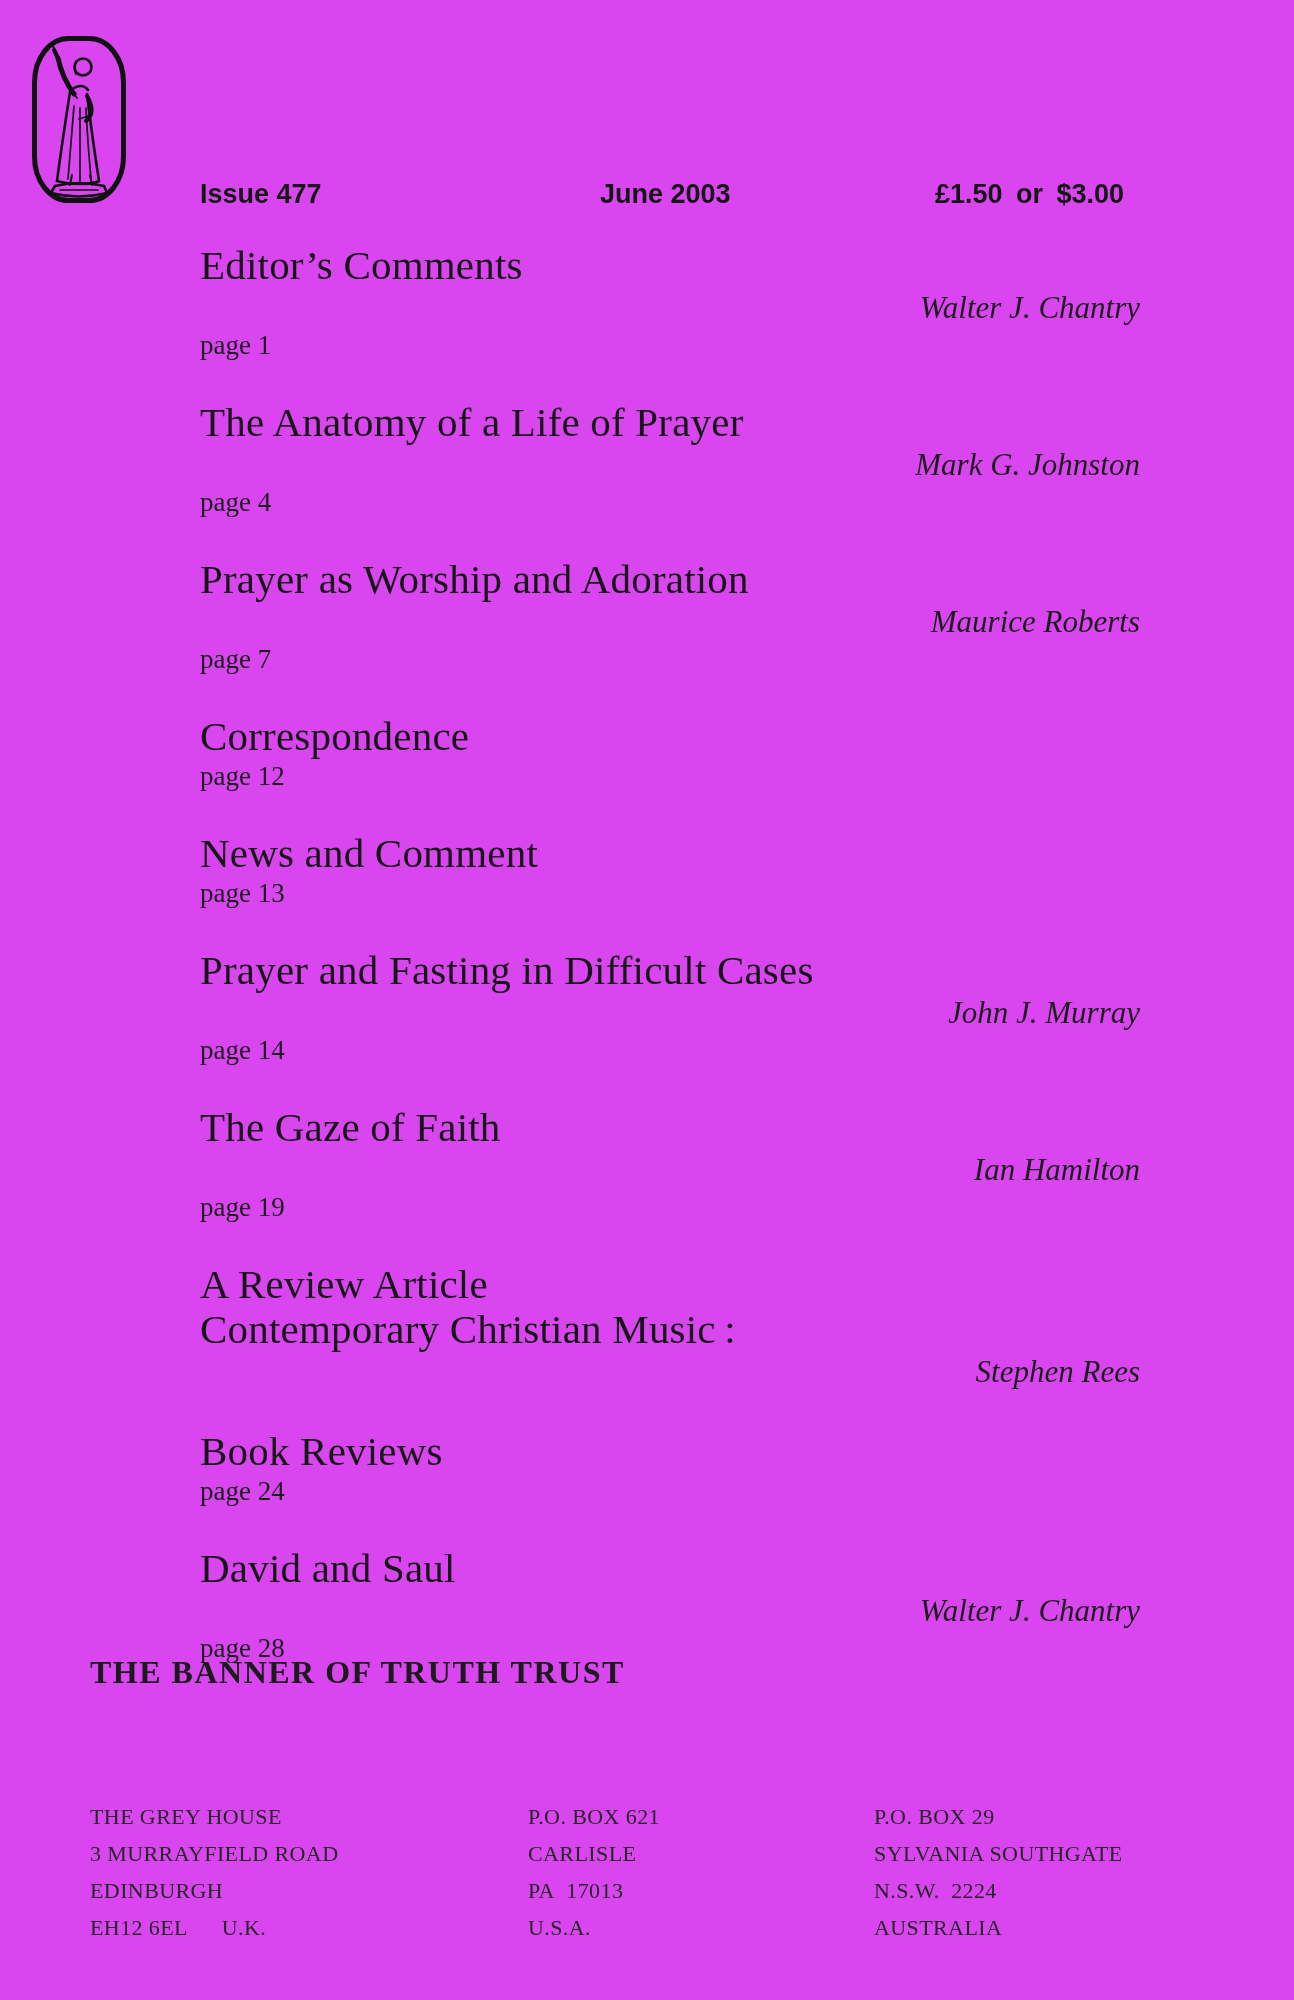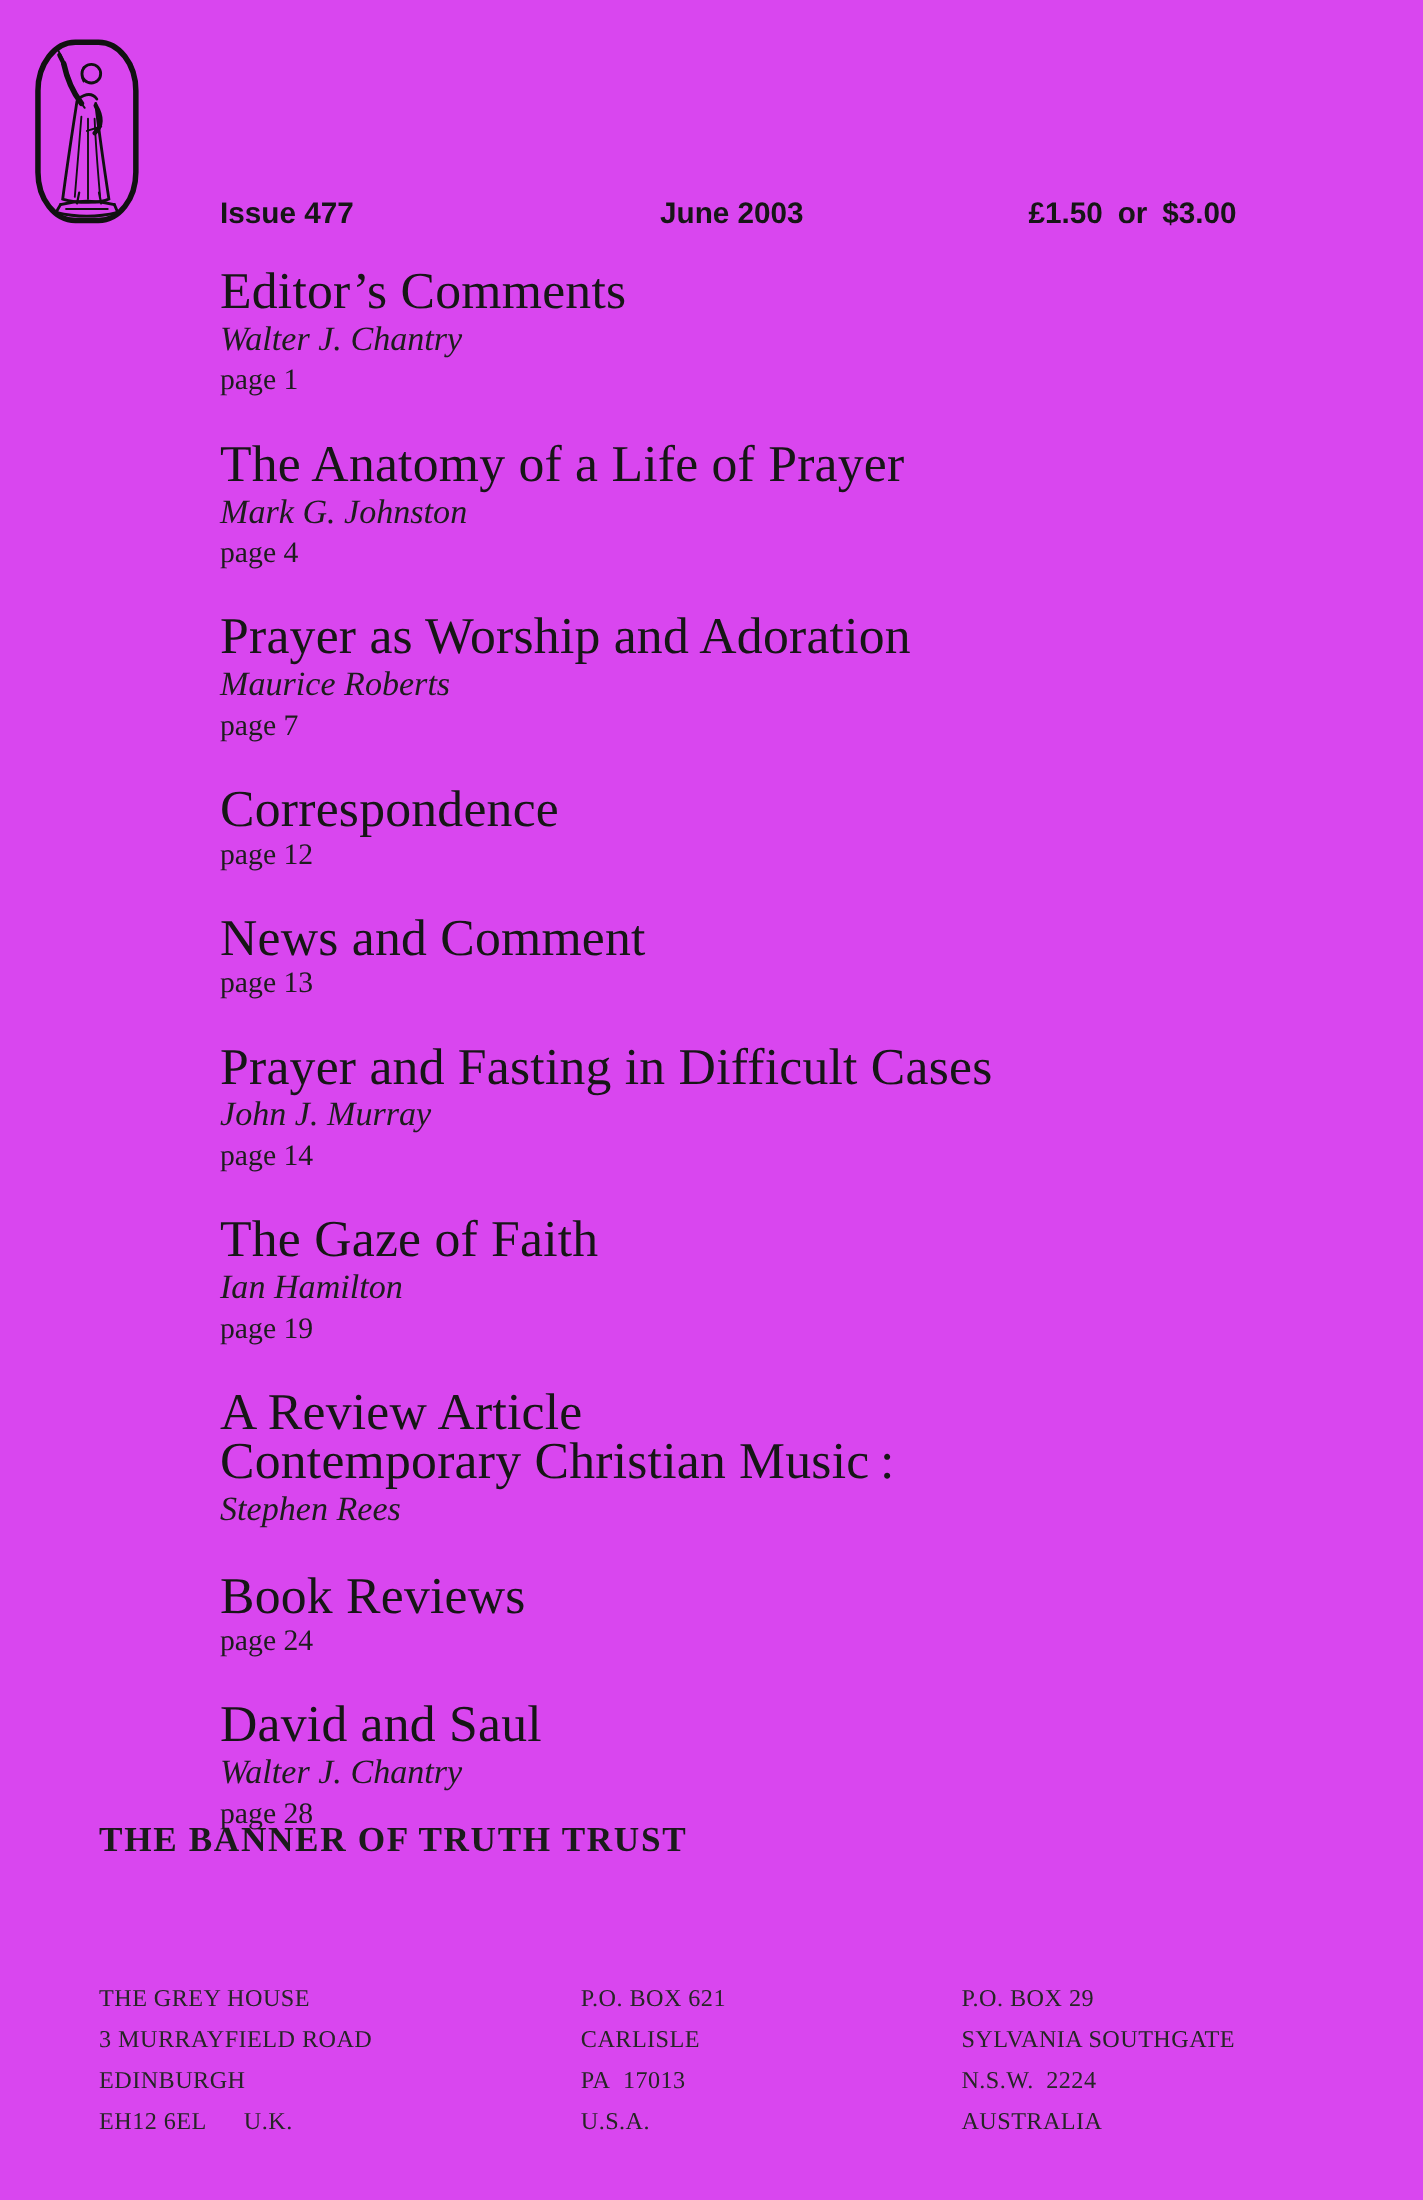--- a/index.html
+++ b/index.html
@@ -26,27 +26,27 @@
     white-space:nowrap;
   }
   .hdr-issue { left:200px; }
   .hdr-date  { left:600px; }
   .hdr-price { left:935px; }
 
   
   .toc { position:absolute; left:200px; top:243px; width:940px; }
   .toc-entry { margin:0 0 37px 0; }
   .entry-title {
-    font-size:47px; line-height:45px;
+    font-size:41px; line-height:45px;
     color:#161616; white-space:nowrap;
     letter-spacing:0.2px;
   }
   .entry-author {
     font-size:31px; line-height:40px;
-    font-style:italic; color:#1d1d1d; white-space:nowrap;
+    font-style:italic; color:#1d1d1d; white-space:nowrap;text-align:right;
   }
   .entry-page {
     font-size:27px; line-height:35px;
     color:#1d1d1d; white-space:nowrap;
   }
 
   
   .footer-title {
     position:absolute; left:90px; top:1654px;
     font-size:32px; letter-spacing:1.5px;

